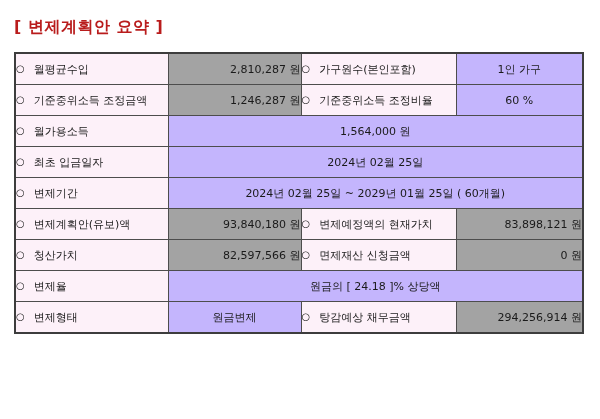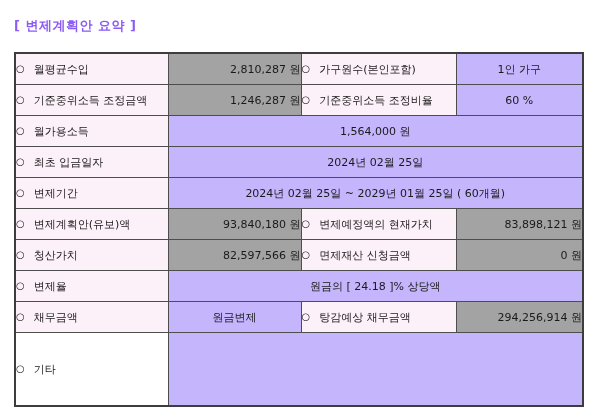--- a/index.html
+++ b/index.html
@@ -16,24 +16,24 @@
     position: relative;
     width: 600px;
     height: 419px;
     overflow: hidden;
     background: #ffffff;
   }
   .doc-title {
     position: absolute;
     left: 14px;
     top: 17px;
-    font-size: 13px;
+    font-size: 16px;
     font-weight: bold;
     letter-spacing: 0.5px;
-    color: #8b5cf6;
+    color: #b91c1c;
     white-space: pre;
   }
   table.summary {
     position: absolute;
     left: 14px;
     top: 52px;
     width: 568px;
     border-collapse: collapse;
     table-layout: fixed;
     border: 2px solid #3d3d3d;
@@ -130,25 +130,21 @@
         <td class="lbl"><span class="marker">○</span><span>청산가치</span></td>
         <td class="num">82,597,566 원</td>
         <td class="lbl"><span class="marker">○</span><span>면제재산 신청금액</span></td>
         <td class="num">0 원</td>
       </tr>
       <tr>
         <td class="lbl"><span class="marker">○</span><span>변제율</span></td>
         <td class="txt" colspan="3">원금의 [ 24.18 ]% 상당액</td>
       </tr>
       <tr>
-        <td class="lbl"><span class="marker">○</span><span>채무금액</span></td>
+        <td class="lbl"><span class="marker">○</span><span>변제형태</span></td>
         <td class="txt">원금변제</td>
         <td class="lbl"><span class="marker">○</span><span>탕감예상 채무금액</span></td>
         <td class="num">294,256,914 원</td>
-      </tr>
-      <tr class="tall">
-        <td class="lbl-plain"><span class="marker">○</span><span>기타</span></td>
-        <td class="txt" colspan="3"></td>
       </tr>
     </tbody>
   </table>
 
 </div>
 
 </body></html>

